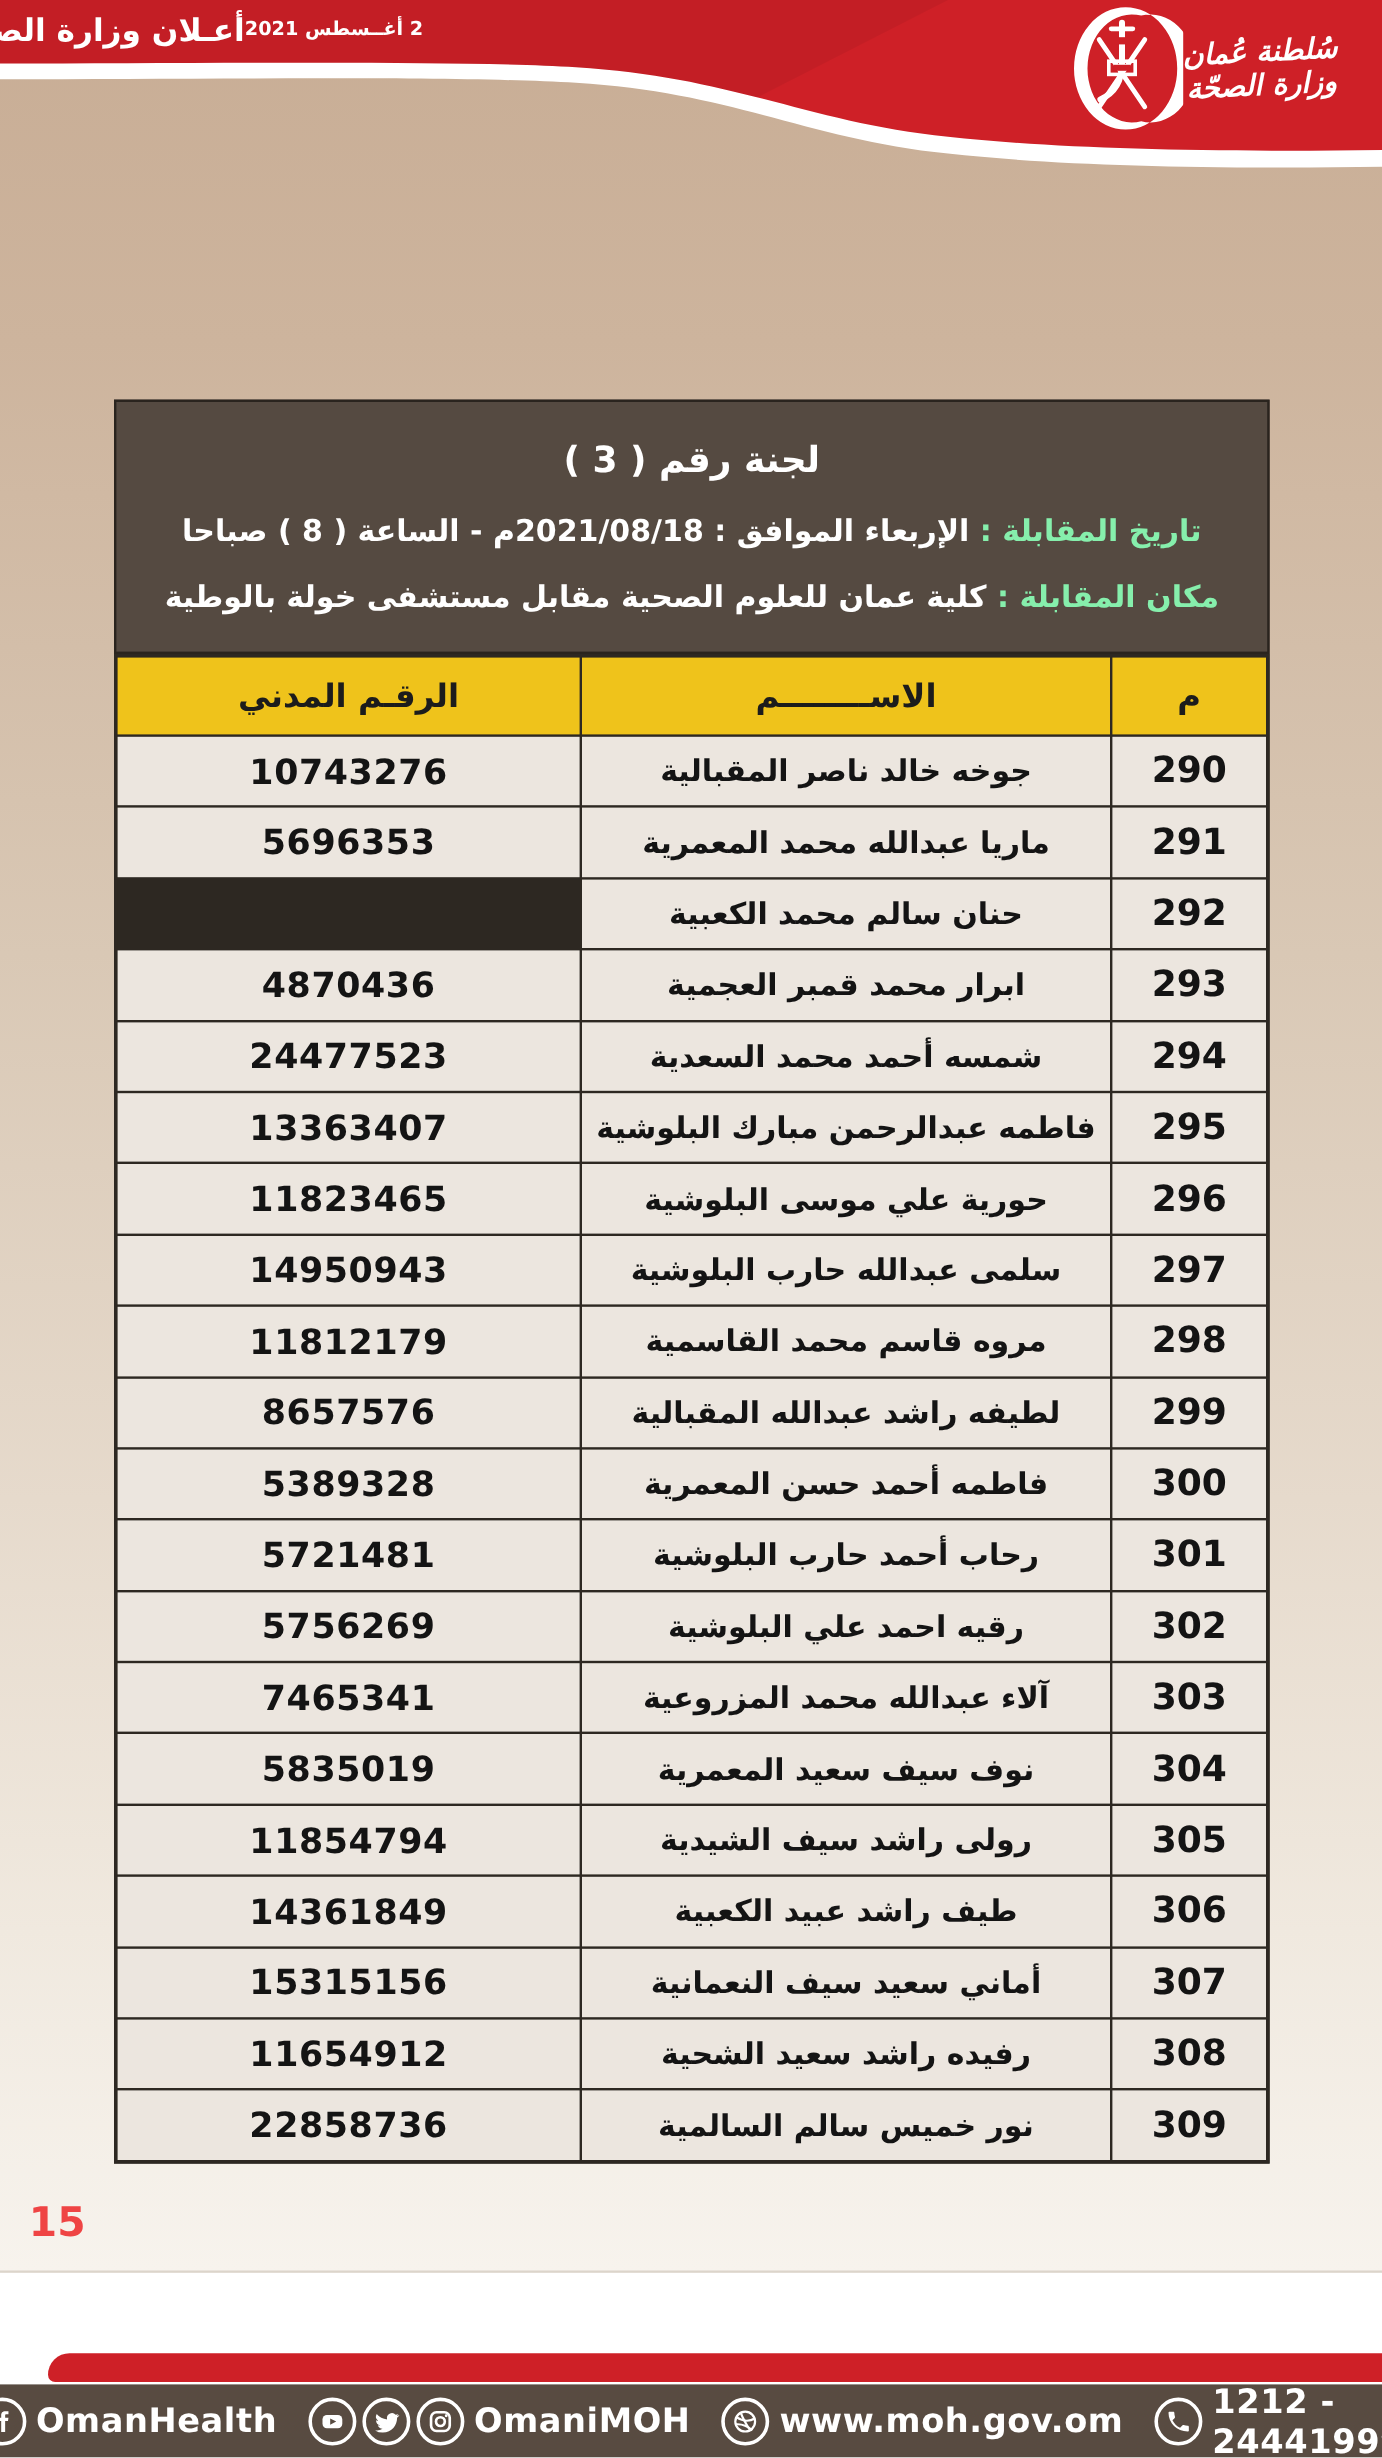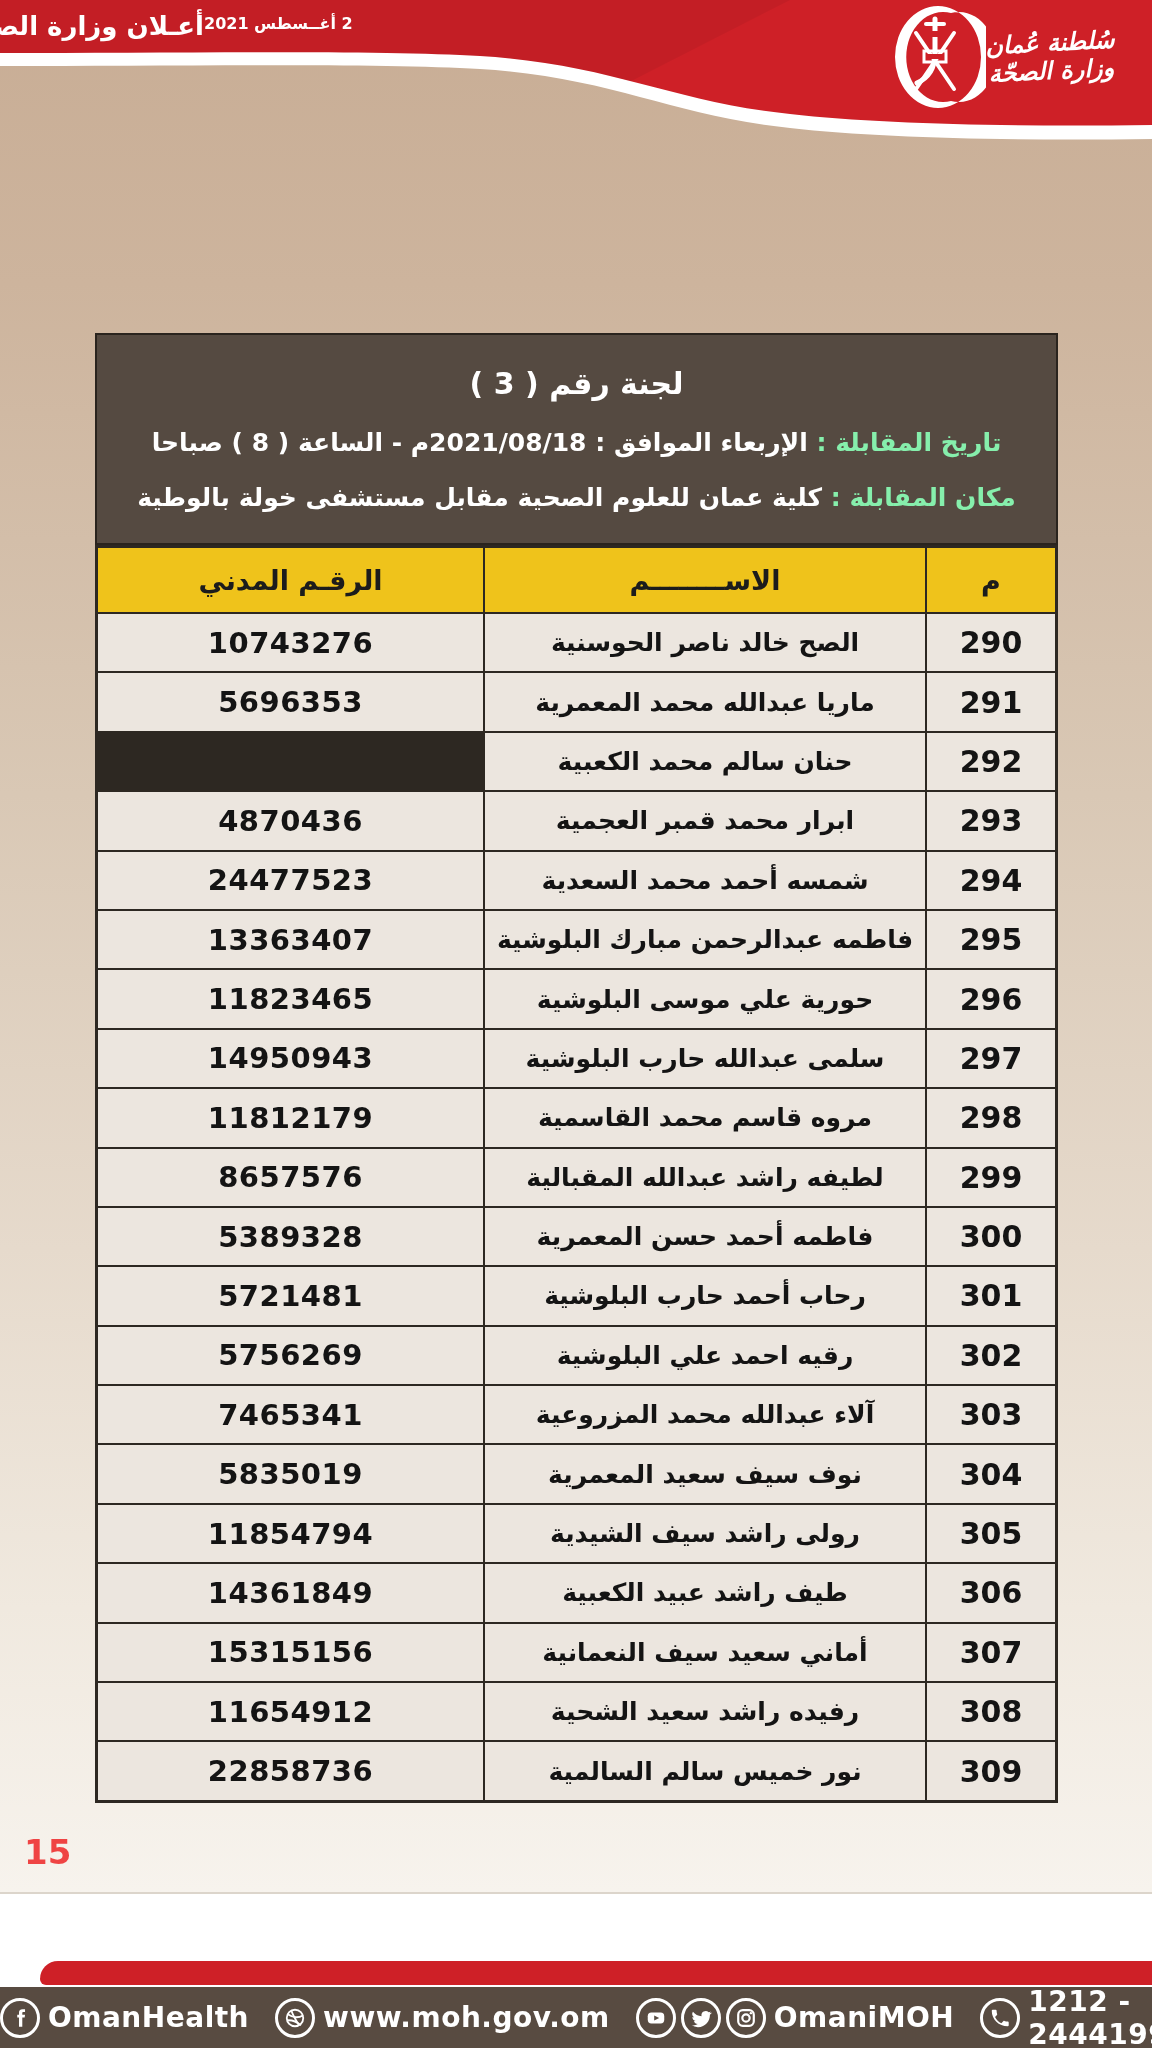--- a/index.html
+++ b/index.html
@@ -35,21 +35,21 @@
   .t-head{height:64px;}
   .t-body-row{height:57.4px;}
   .cell-serial{font-size:30px;font-weight:bold;}
   .cell-name{font-size:25px;font-weight:bold;}
   .cell-civil{font-size:29px;font-weight:bold;letter-spacing:.5px;}
   
   .page-number{position:absolute;left:24px;top:1832px;font-size:34px;font-weight:800;color:#ef4444;}
   .footer-stripe{position:absolute;left:40px;top:1961px;width:1112px;height:24px;background:#ce2027;
       border-top-left-radius:24px;border-bottom-left-radius:8px;}
   .footer-bar{position:absolute;left:0;top:1987px;width:1152px;height:61px;background:#584b41;
-      display:flex;align-items:center;gap:26px;color:#fff;}
+      display:flex;align-items:center;justify-content:center;gap:26px;color:#fff;}
   .footer-group{display:flex;align-items:center;gap:8px;}
   .footer-label{font-size:28px;font-weight:bold;letter-spacing:.5px;}
   .circle-icon{width:40px;height:40px;border:3px solid #fff;border-radius:50%;box-sizing:border-box;
       display:flex;align-items:center;justify-content:center;flex:0 0 auto;}
   .icon-cluster{display:flex;align-items:center;gap:5px;}
 </style>
 </head>
 <body>
 
 <div class="page">
@@ -106,21 +106,21 @@
 
   <div class="data-table">
     <div class="t-row t-head">
       <div class="t-cell">م</div>
       <div class="t-cell">الاســــــــم</div>
       <div class="t-cell">الرقـم المدني</div>
     </div>
 
     <div class="t-row t-body-row">
       <div class="t-cell cell-serial">290</div>
-      <div class="t-cell cell-name">الصح خالد ناصر الحوسنية</div>
+      <div class="t-cell cell-name">جوخه خالد ناصر المقبالية</div>
       <div class="t-cell cell-civil">10743276</div>
     </div>
 
     <div class="t-row t-body-row">
       <div class="t-cell cell-serial">291</div>
       <div class="t-cell cell-name">ماريا عبدالله محمد المعمرية</div>
       <div class="t-cell cell-civil">5696353</div>
     </div>
 
     <div class="t-row t-body-row">
@@ -235,32 +235,20 @@
   <div class="footer-stripe"></div>
 
   <div class="footer-bar">
     <div class="footer-group">
       <span class="circle-icon">
         <svg width="22" height="22" viewBox="0 0 24 24">
             <path fill="#fff" d="M14.5 8.5V6.7c0-.9.2-1.3 1.4-1.3h1.6V2.5h-2.6c-3 0-4 1.4-4 3.9v2.1H9v3h1.9V21.5h3.6v-10h2.6l.4-3h-3z"></path>
           </svg>
       </span>
       <span class="footer-label">OmanHealth</span>
-    </div>
-
-    <div class="footer-group">
-      <span class="circle-icon">
-        <svg width="22" height="22" viewBox="0 0 24 24" fill="none" stroke="#fff" stroke-width="2">
-          <circle cx="12" cy="12" r="9"></circle>
-          <path d="M4 8 C10 12 16 12 21 9"></path>
-          <path d="M8 3.8 C10 10 14 16 16.5 20"></path>
-          <path d="M3.6 14.5 C9 14 15 17 18.5 20"></path>
-        </svg>
-      </span>
-      <span class="footer-label">www.moh.gov.om</span>
     </div>
 
     <div class="footer-group">
       <span class="icon-cluster">
         <span class="circle-icon">
           <svg width="22" height="22" viewBox="0 0 24 24">
             <rect x="3" y="6" width="18" height="12" rx="4" fill="#fff"></rect>
             <polygon points="10,9.2 15.5,12 10,14.8" fill="#584b41"></polygon>
           </svg>
         </span>
@@ -275,20 +263,32 @@
             <circle cx="12" cy="12" r="4" stroke-width="2.4"></circle>
             <circle cx="17.3" cy="6.7" r="1.3" fill="#fff" stroke="none"></circle>
           </svg>
         </span>
       </span>
       <span class="footer-label">OmaniMOH</span>
     </div>
 
     <div class="footer-group">
       <span class="circle-icon">
+        <svg width="22" height="22" viewBox="0 0 24 24" fill="none" stroke="#fff" stroke-width="2">
+          <circle cx="12" cy="12" r="9"></circle>
+          <path d="M4 8 C10 12 16 12 21 9"></path>
+          <path d="M8 3.8 C10 10 14 16 16.5 20"></path>
+          <path d="M3.6 14.5 C9 14 15 17 18.5 20"></path>
+        </svg>
+      </span>
+      <span class="footer-label">www.moh.gov.om</span>
+    </div>
+
+    <div class="footer-group">
+      <span class="circle-icon">
         <svg width="22" height="22" viewBox="0 0 24 24">
             <path fill="#fff" d="M6.6 10.8c1.5 3 3.9 5.4 6.9 6.9l2.3-2.3c.3-.3.7-.4 1-.2 1.2.4 2.4.6 3.7.6.6 0 1 .4 1 1V20c0 .6-.4 1-1 1C10.6 21 3 13.4 3 4c0-.6.4-1 1-1h3.3c.6 0 1 .4 1 1 0 1.3.2 2.5.6 3.7.1.3 0 .7-.2 1l-2.1 2.1z"></path>
           </svg>
       </span>
       <span class="footer-label">1212 - 24441999</span>
     </div>
   </div>
 
 </div>
 

